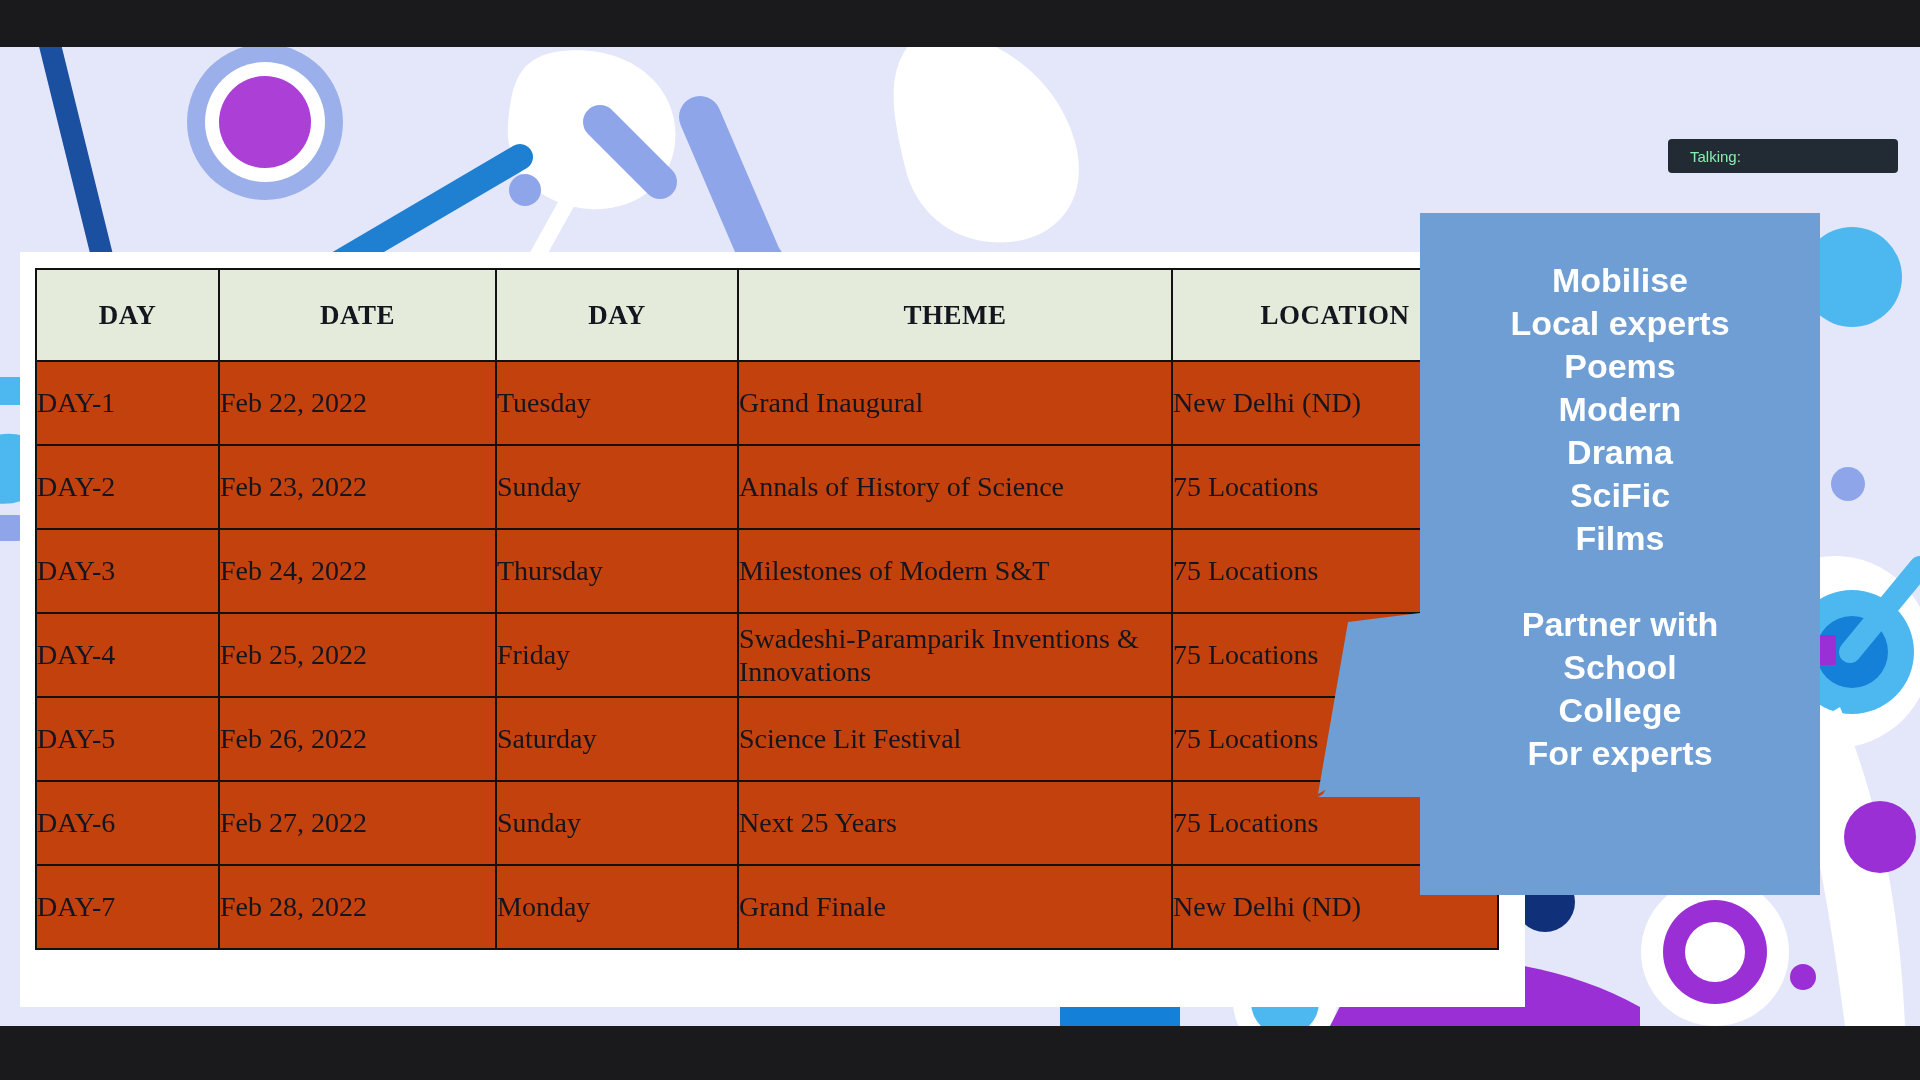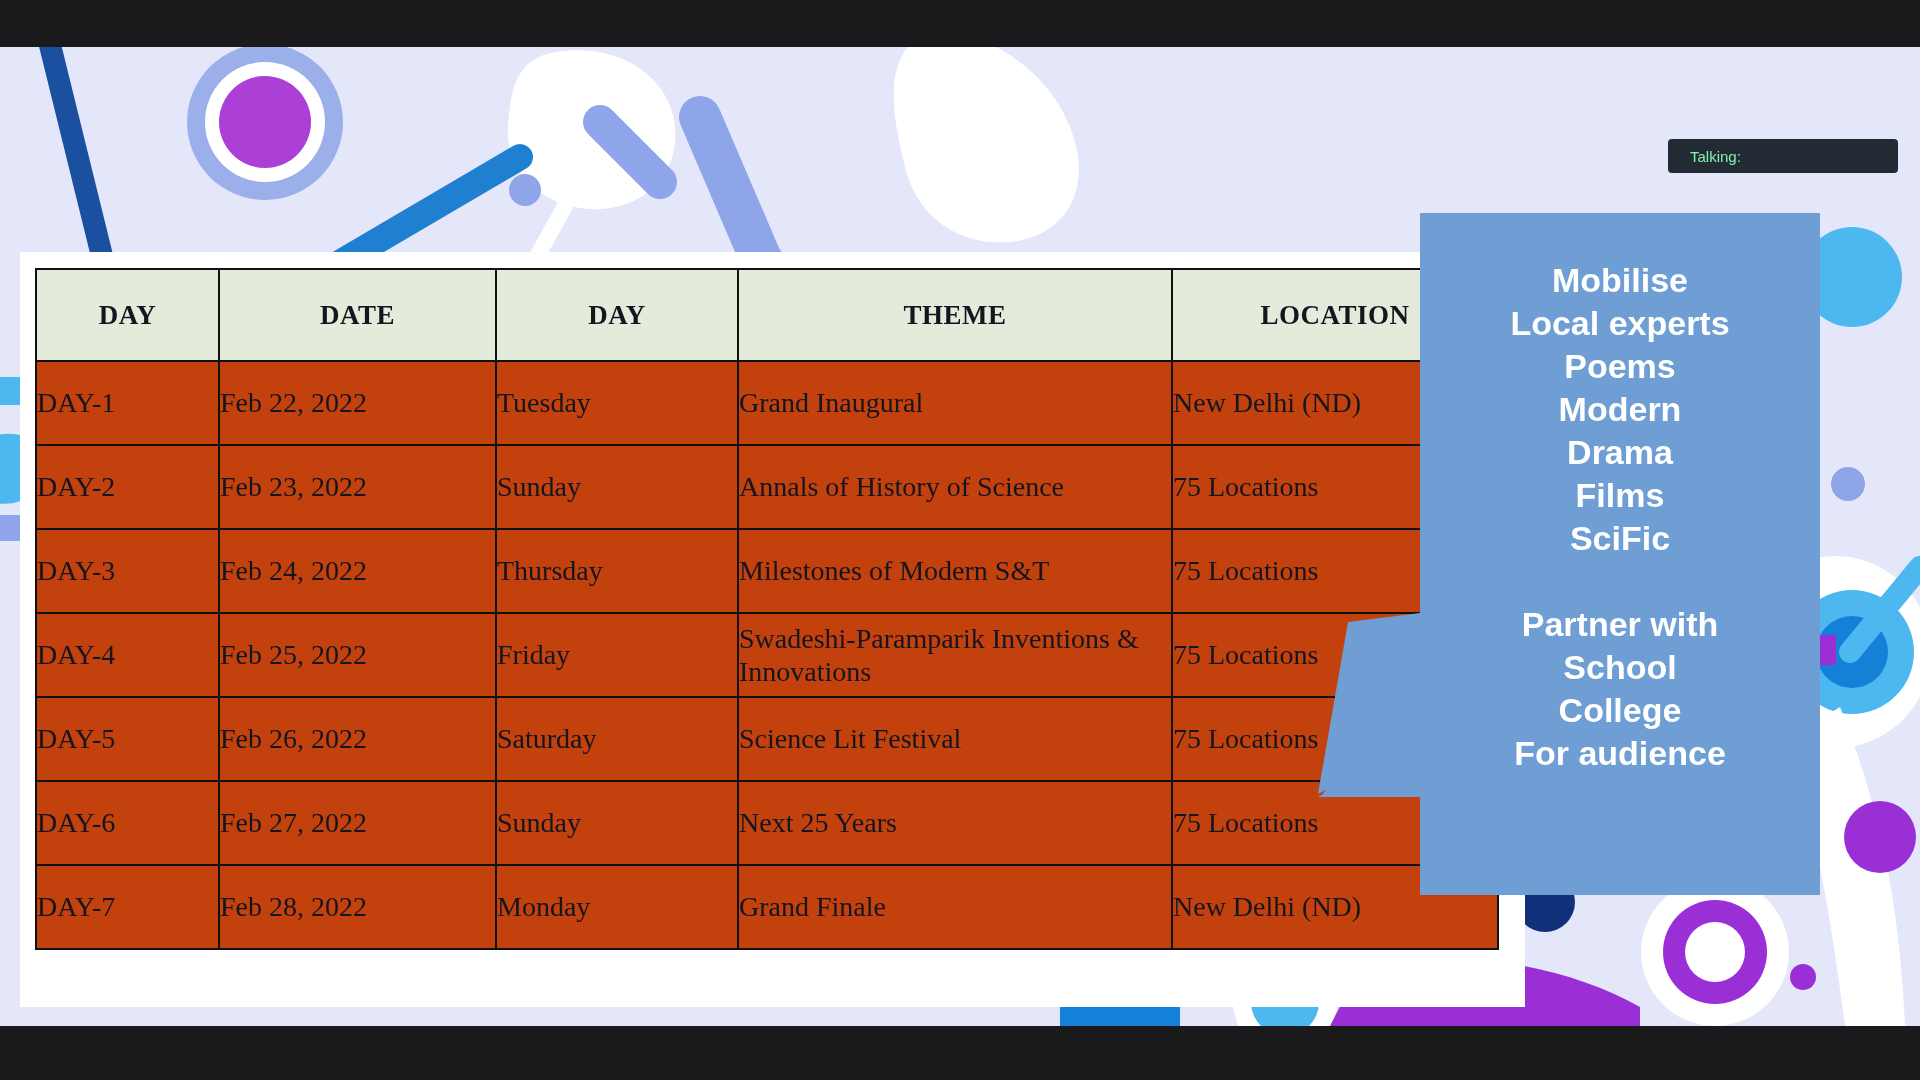--- a/index.html
+++ b/index.html
@@ -298,27 +298,27 @@
       <polygon points="110,0 110,185 0,185 5,182 102,6" fill="#6f9ed4"></polygon>
       <polygon points="110,0 110,120 0,182 30,10" fill="#6f9ed4"></polygon>
     </svg>
 
     <div id="callout">
       <div class="callout-line">Mobilise</div>
       <div class="callout-line">Local experts</div>
       <div class="callout-line">Poems</div>
       <div class="callout-line">Modern</div>
       <div class="callout-line">Drama</div>
+      <div class="callout-line">SciFic</div>
       <div class="callout-line">Films</div>
-      <div class="callout-line">SciFic</div>
       <div class="callout-gap"></div>
       <div class="callout-line">Partner with</div>
       <div class="callout-line">School</div>
       <div class="callout-line">College</div>
-      <div class="callout-line">For audience</div>
+      <div class="callout-line">For experts</div>
     </div>
 
   </div>
 
   <div class="bar top"></div>
   <div class="bar bottom"></div>
 
   <div id="talking">
     <span id="talking-label">Talking:</span>
   </div>

